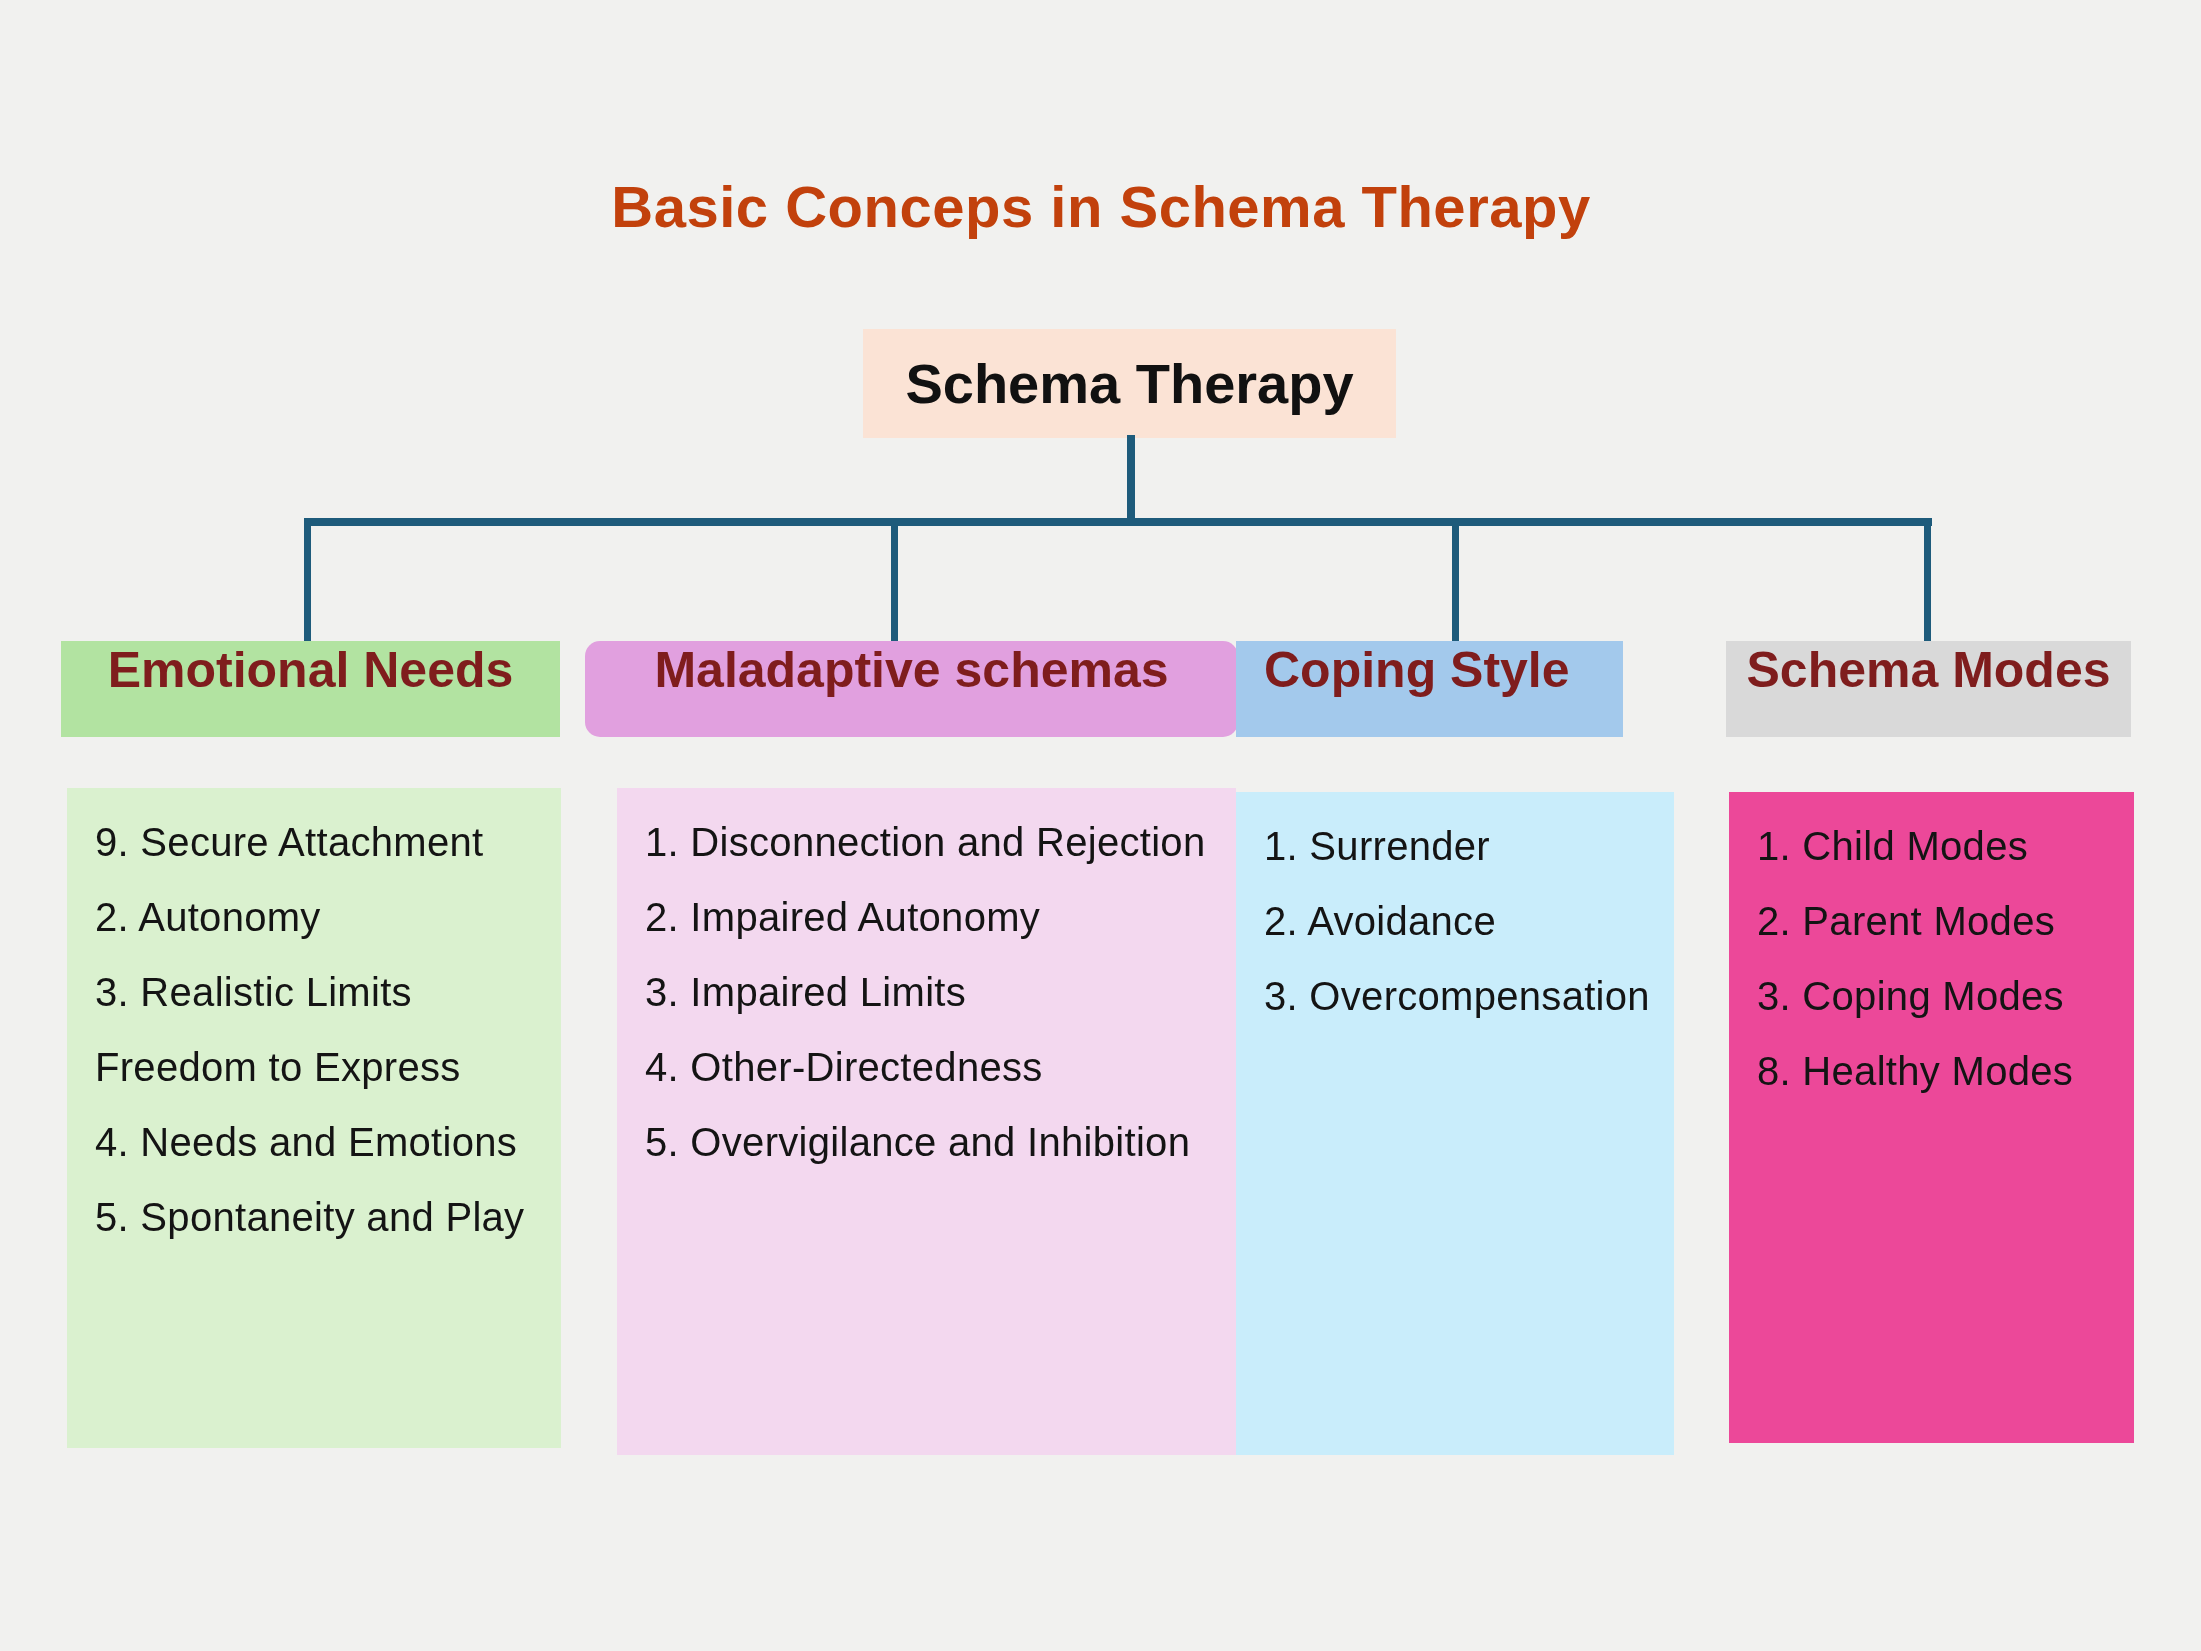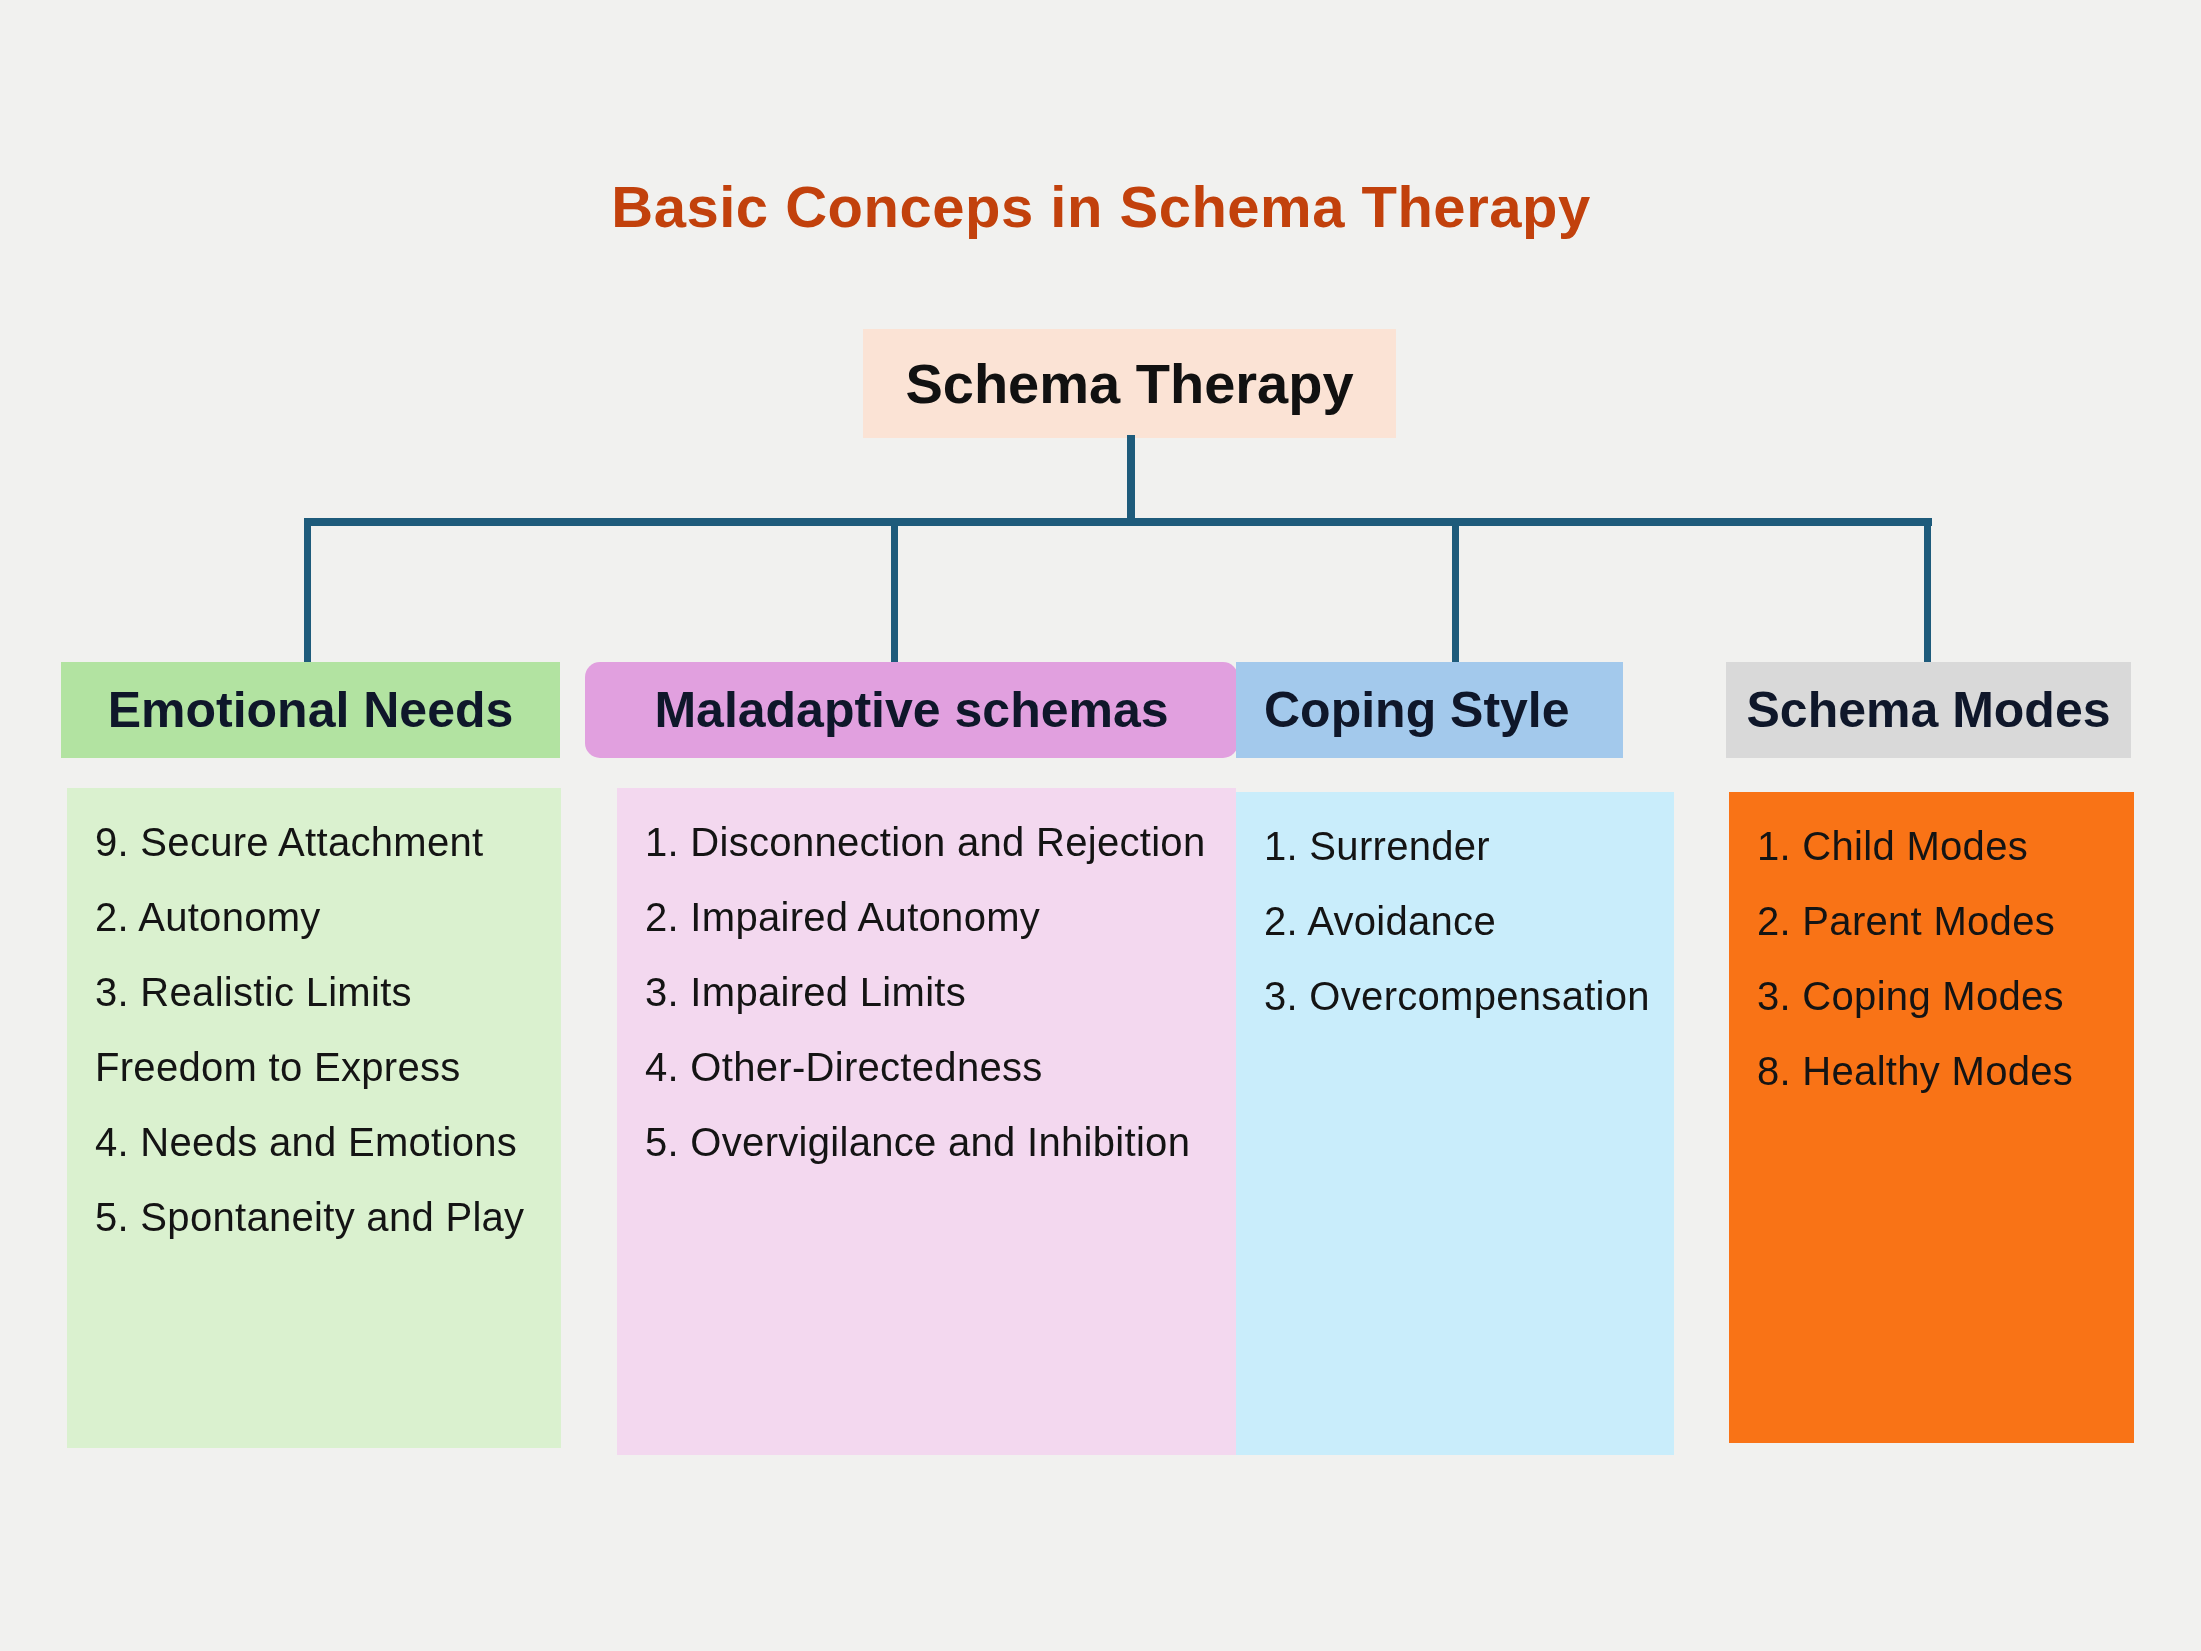--- a/index.html
+++ b/index.html
@@ -43,28 +43,27 @@
   .connector { position: absolute; }
   .conn-root-stem   { left: 1127px; top: 435px; width: 7.5px;    height: 89px;  }
   .conn-horizontal  { left: 304px;  top: 518px; width: 1628px; height: 7.5px;   }
   .conn-stub-1      { left: 304px;  top: 518px; width: 6.5px;    height: 144px; }
   .conn-stub-2      { left: 891px;  top: 518px; width: 6.5px;    height: 144px; }
   .conn-stub-3      { left: 1452px; top: 518px; width: 6.5px;    height: 144px; }
   .conn-stub-4      { left: 1924px; top: 518px; width: 6.5px;    height: 144px; }
 
   .col-header {
     position: absolute;
-    top: 662px;
+    top: 641px;
     height: 96px;
     display: flex;
-    align-items: center;
     justify-content: center;
     font-size: 50px;
     font-weight: 600;
-    color: #0f172a;
+    color: #7f1d1d;
     white-space: nowrap;
   }
   .col-header.align-left { justify-content: flex-start; padding-left: 28px; box-sizing: border-box; }
 
   .hdr-emotional    { left: 61px;   width: 499px; }
   .hdr-maladaptive  { left: 585px;  width: 653px; border-radius: 15px; }
   .hdr-coping       { left: 1236px; width: 387px; }
   .hdr-modes        { left: 1726px; width: 405px; }
 
   .col-body {
@@ -133,21 +132,21 @@
     <div class="item">4. Other-Directedness</div>
     <div class="item">5. Overvigilance and Inhibition</div>
   </div>
 
   <div class="col-body body-coping" style="background-color: rgb(201, 237, 251);">
     <div class="item">1. Surrender</div>
     <div class="item">2. Avoidance</div>
     <div class="item">3. Overcompensation</div>
   </div>
 
-  <div class="col-body body-modes" style="background-color: #f97316;">
+  <div class="col-body body-modes" style="background-color: #ec4899;">
     <div class="item">1. Child Modes</div>
     <div class="item">2. Parent Modes</div>
     <div class="item">3. Coping Modes</div>
     <div class="item">8. Healthy Modes</div>
   </div>
 
 </div>
 
 
 </body></html>

